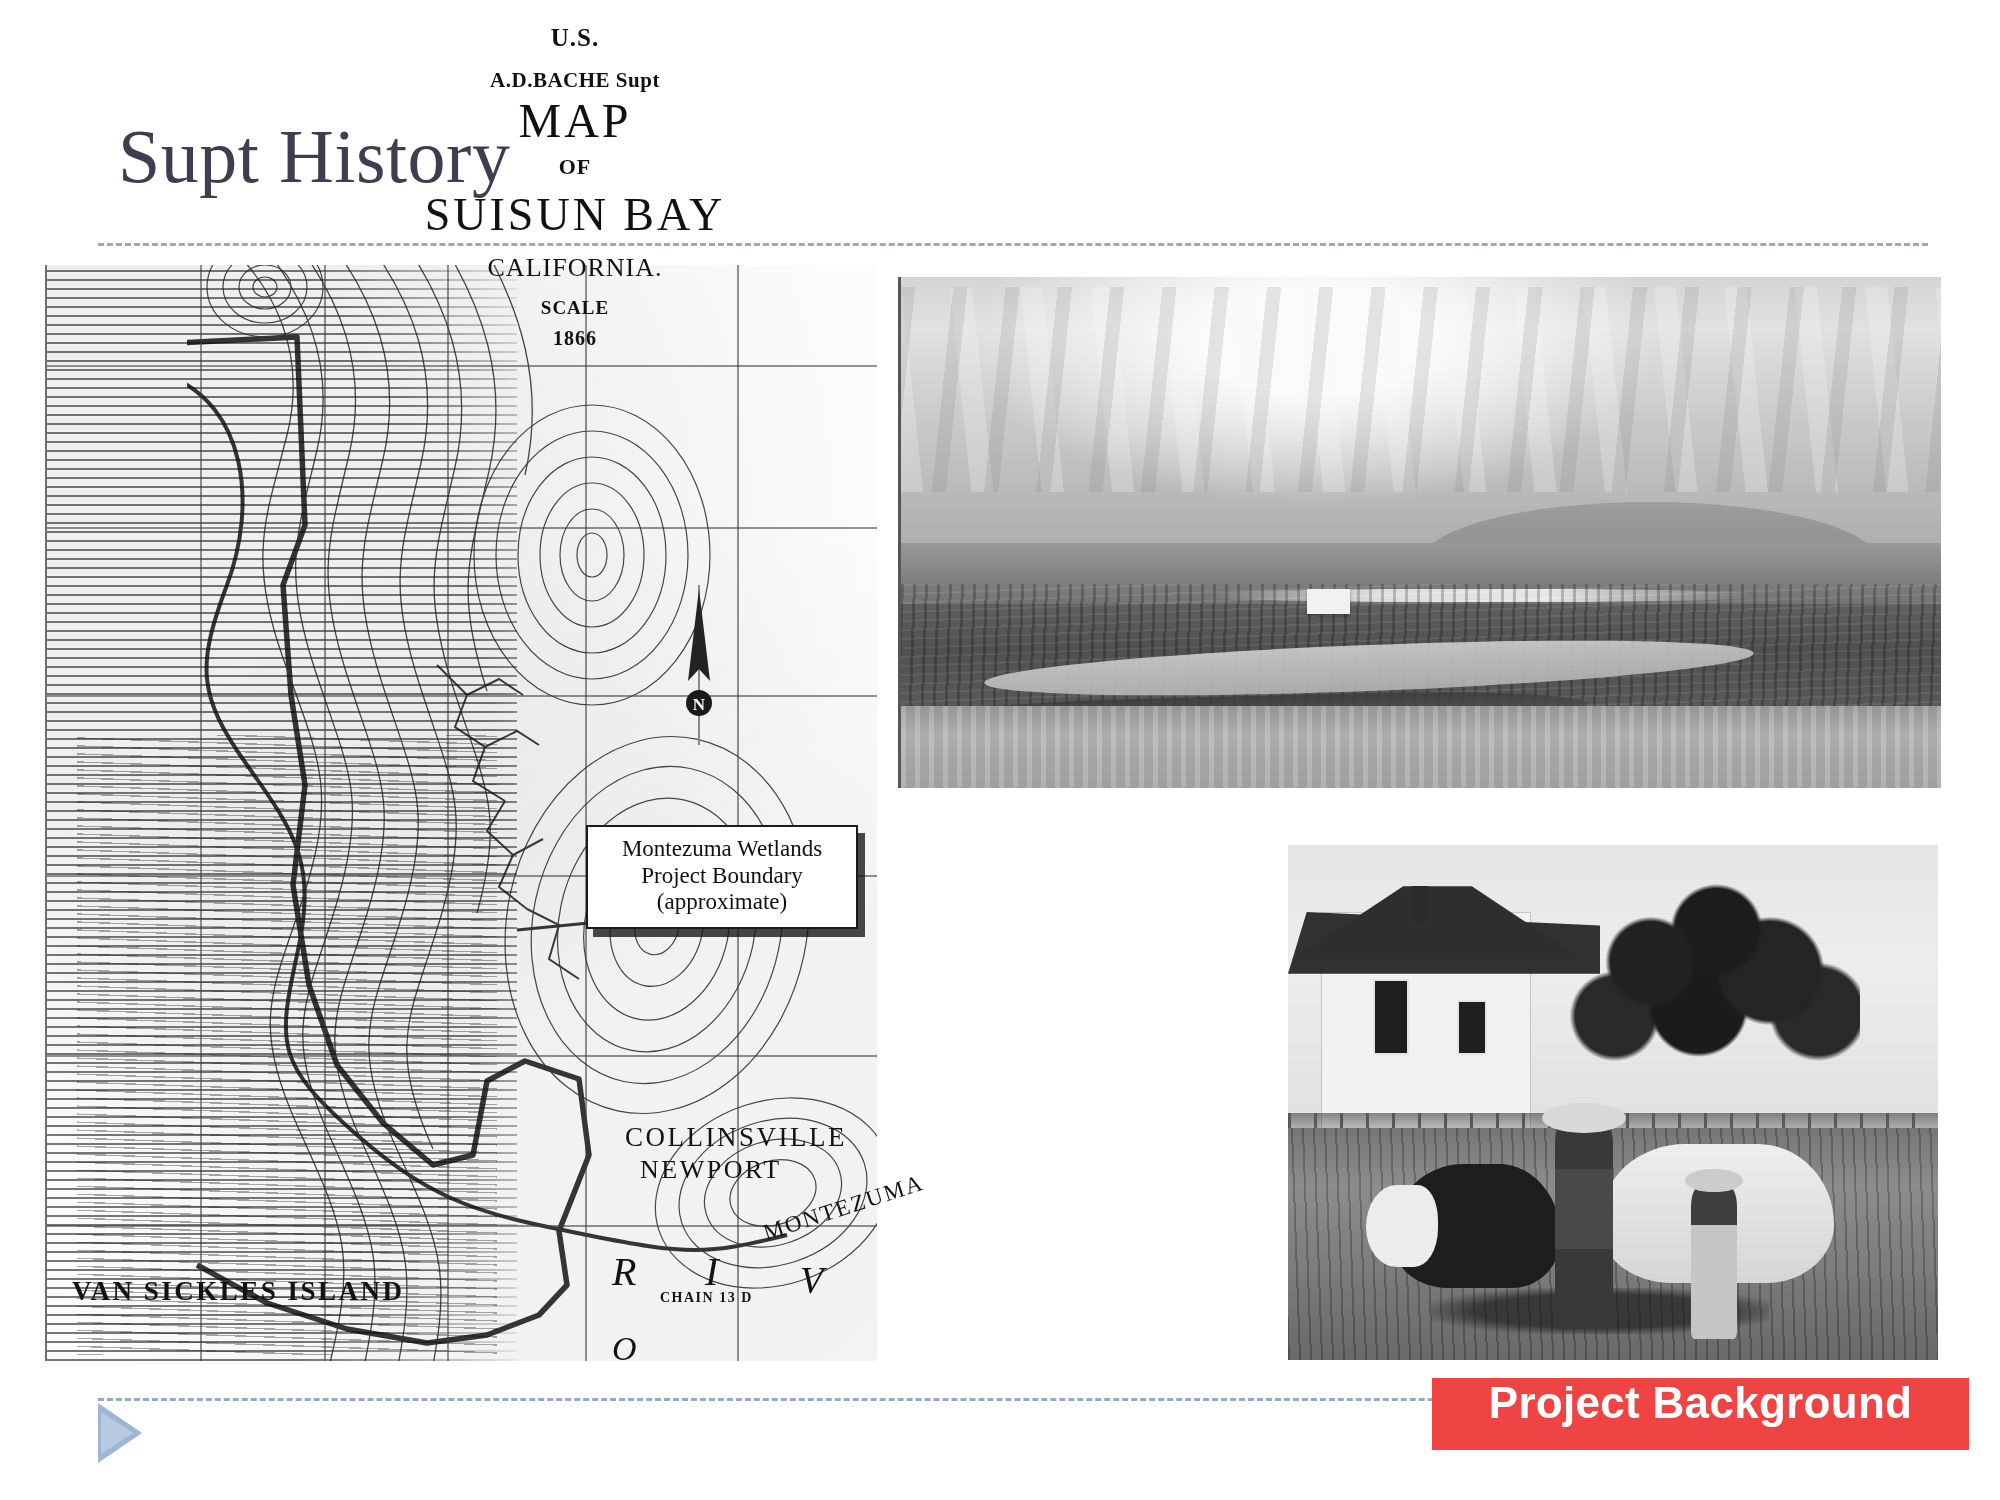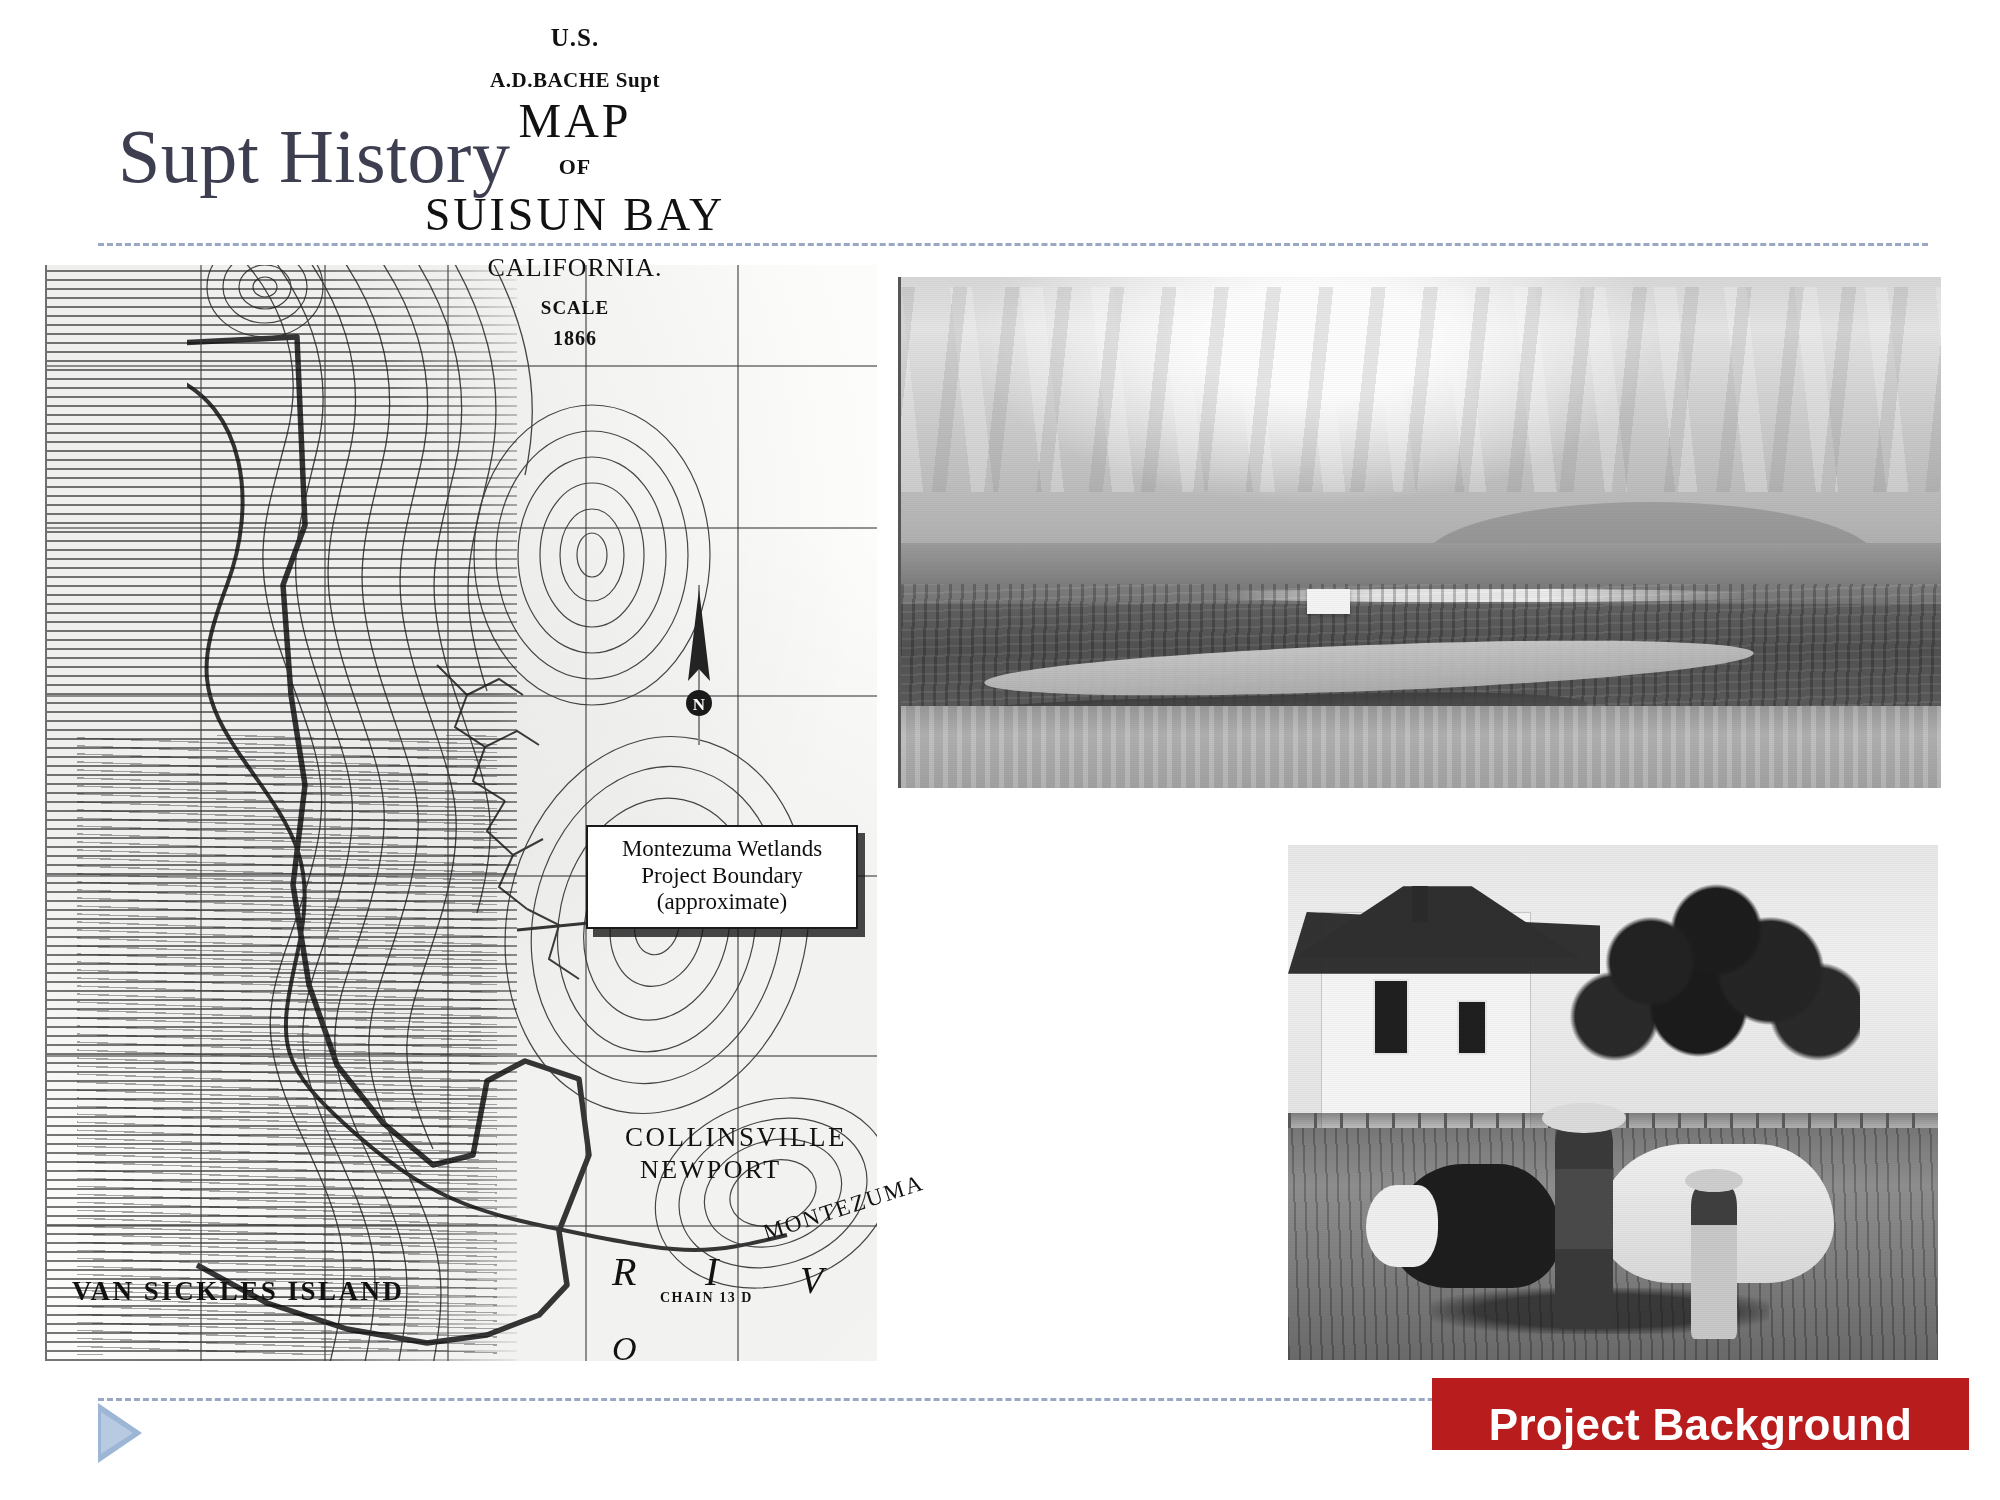--- a/index.html
+++ b/index.html
@@ -75,23 +75,23 @@
     opacity: 0.28;
   }
 
   
   #section-badge {
     position: absolute;
     left: 1432px;
     top: 1378px;
     width: 537px;
     height: 72px;
-    background: #b91c1c;
+    background: #ef4444;
     display: flex;
-    align-items: flex-end;
+    align-items: flex-start;
     justify-content: center;
   }
   #section-badge-label {
     color: #ffffff;
     font-size: 44px;
     font-weight: bold;
     letter-spacing: 0.3px;
     white-space: nowrap;
   }
 

